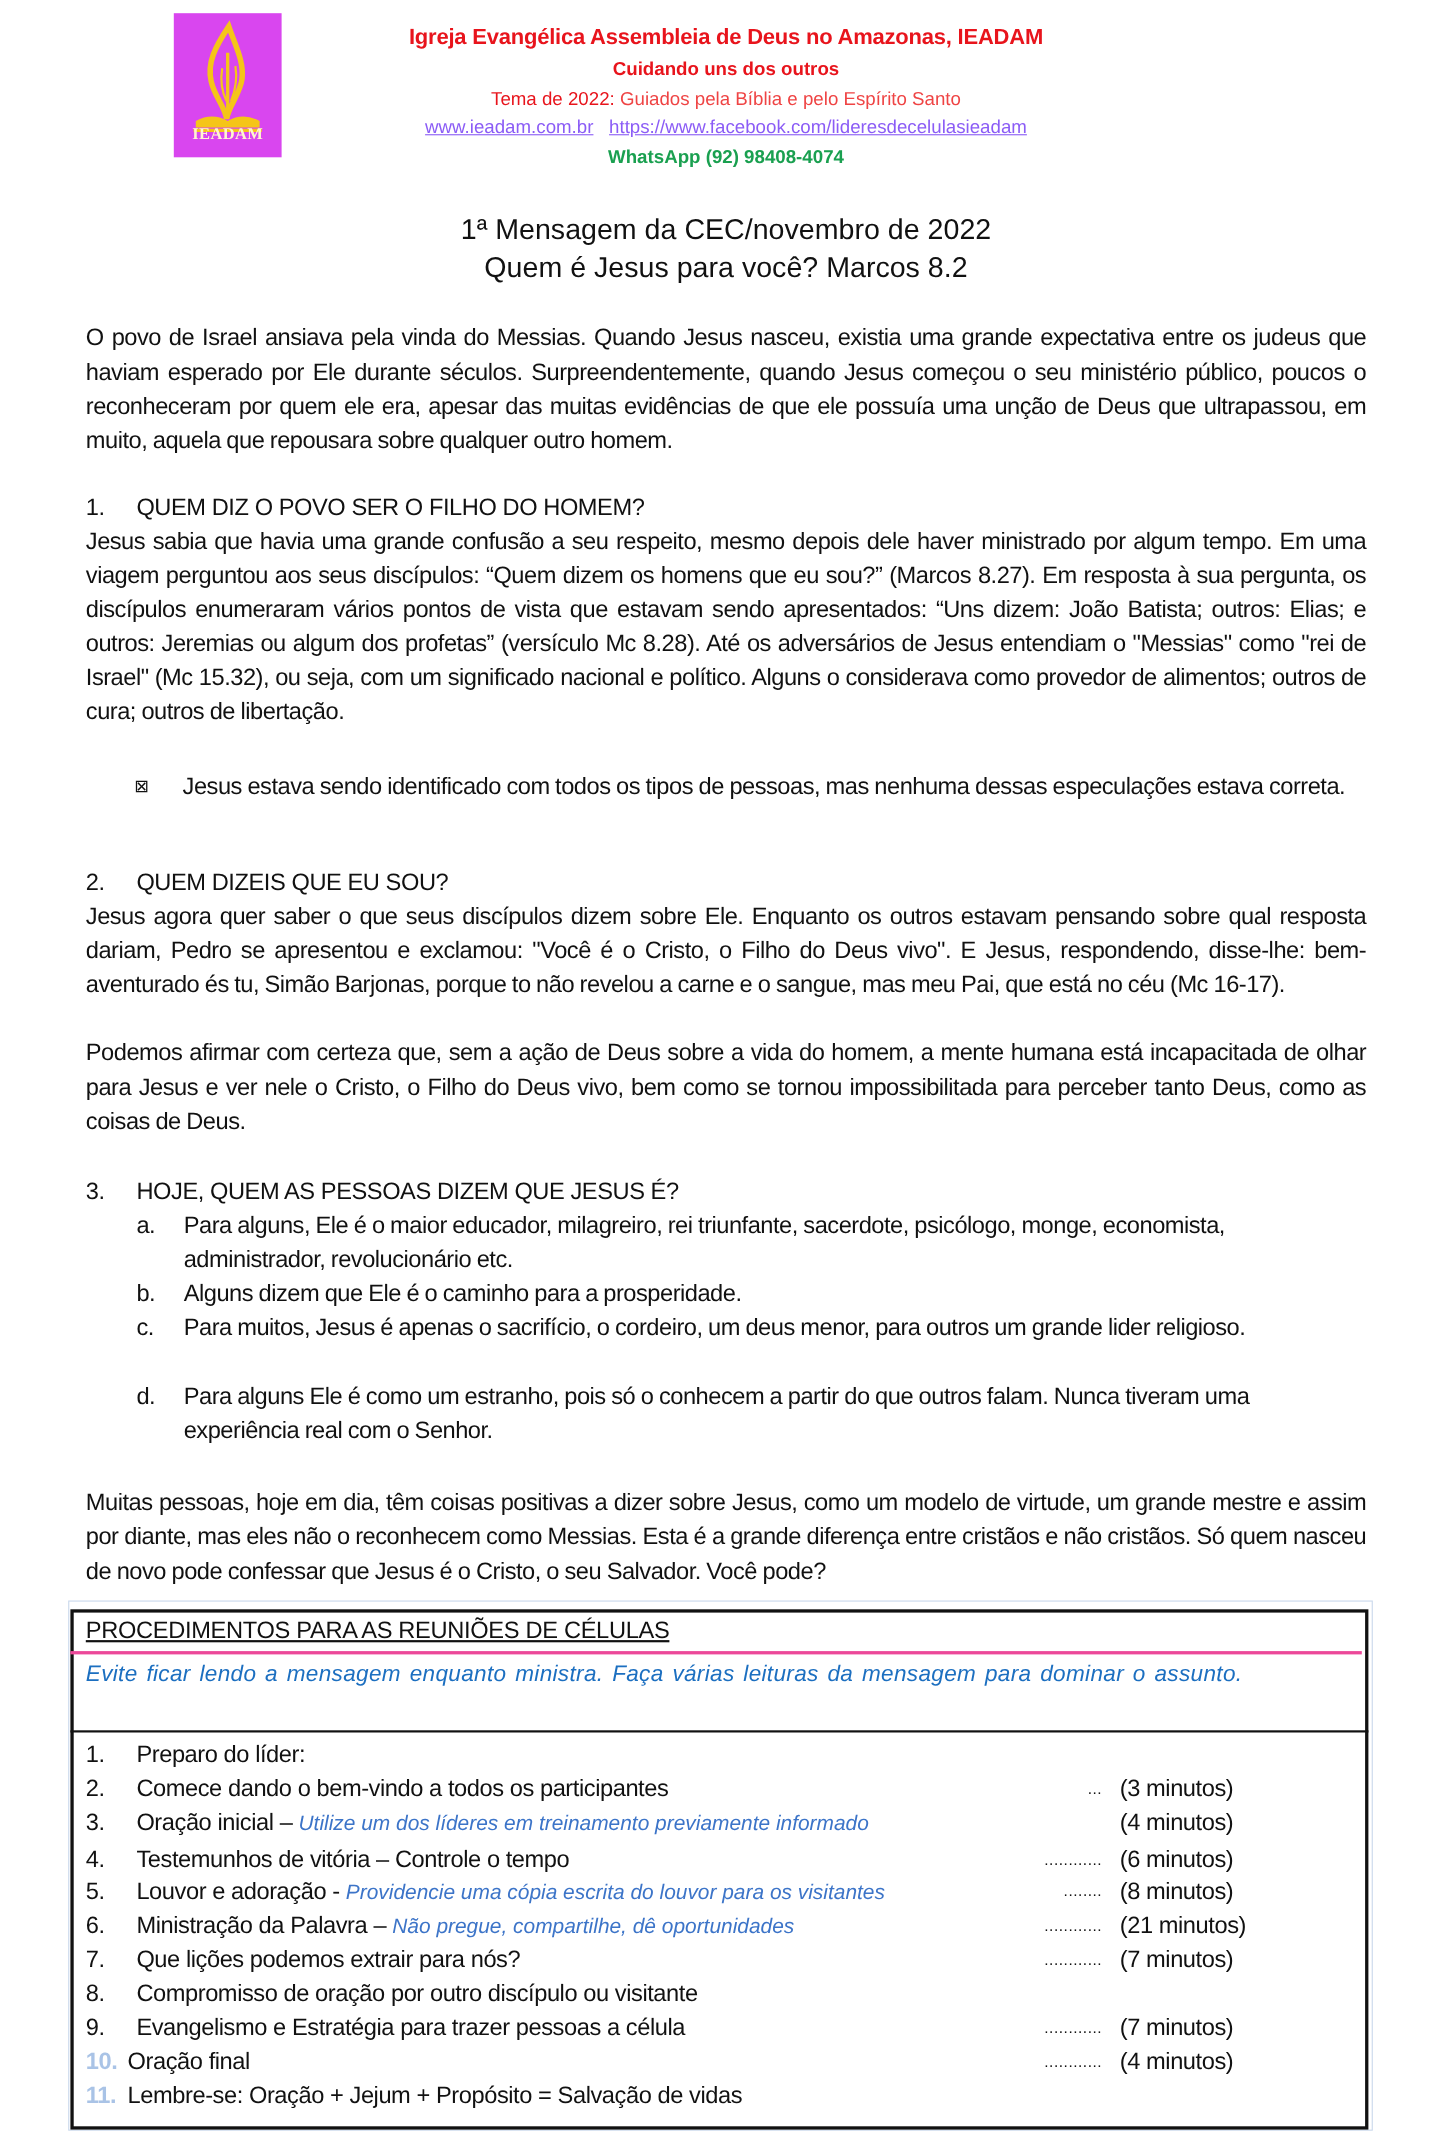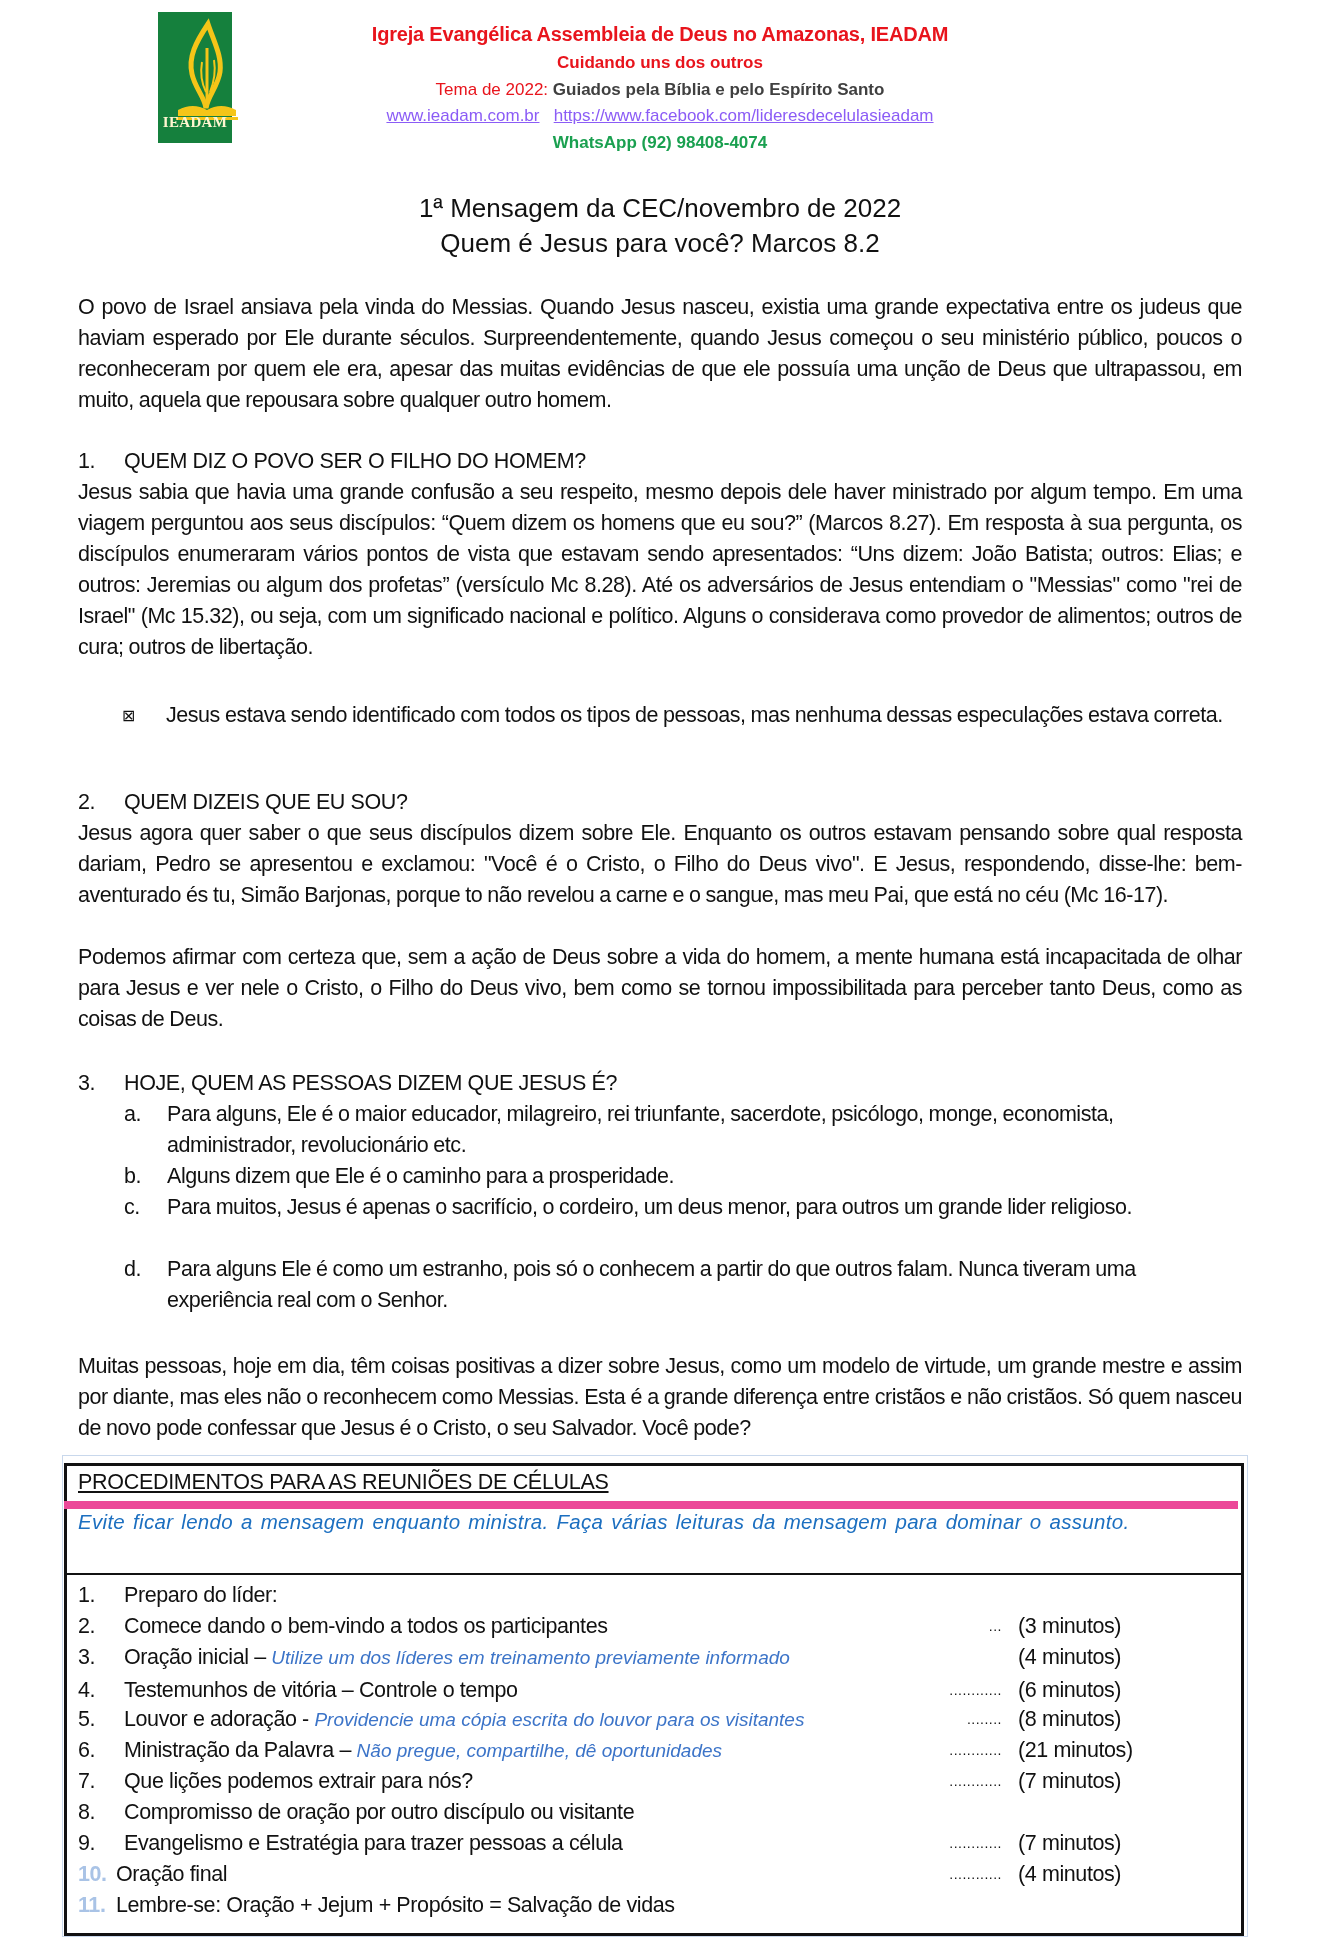--- a/index.html
+++ b/index.html
@@ -1,32 +1,32 @@
 <!DOCTYPE html>
 <html><head>
 <meta charset="utf-8">
 <style>
   html, body { margin: 0; padding: 0; background: #ffffff; }
   body { width: 1320px; height: 1945px; position: relative; overflow: hidden;
          font-family: "Liberation Sans", sans-serif; color: #111; }
   .abs { position: absolute; }
 
   
-  .logo { left: 158px; top: 12px; width: 74px; height: 131px; background: #15803d; }
+  .logo { left: 158px; top: 12px; width: 98px; height: 131px; background: #d946ef; }
   .logo svg { position: absolute; left: 0; top: 0; }
   .logo-text { position: absolute; left: 0; right: 0; bottom: 12px; text-align: center;
                font-family: "Liberation Serif", serif; font-weight: bold; font-size: 15px; color: #fff5d0; letter-spacing: 0.3px; }
 
   
   .hdr { left: 300px; width: 720px; text-align: center; font-family: "Liberation Sans", sans-serif; }
   .hdr1 { top: 23px; font-size: 20px; font-weight: bold; color: #e8141c; letter-spacing: -0.2px; }
   .hdr2 { top: 53px; font-size: 17px; font-weight: bold; color: #e8141c; }
   .hdr3 { top: 80px; font-size: 17px; }
   .hdr3 .red { color: #e8141c; }
-  .hdr3 .blue { color: #404040; font-weight: bold; }
+  .hdr3 .blue { color: #ef4444; font-weight: normal; }
   .hdr4 { top: 106px; font-size: 17px; color: #1a1ad8; }
   .hdr4 a { color: #8b5cf6; text-decoration: underline; }
   .hdr5 { top: 133px; font-size: 17px; font-weight: bold; color: #1aa050; }
 
   
   .title { left: 0; width: 1320px; text-align: center; font-size: 26px; color: #111; }
   .t1 { top: 193px; }
   .t2 { top: 228px; }
 
   
@@ -39,21 +39,21 @@
   .bullet-row .bmark { position: absolute; left: 0; top: 0; font-size: 16px; }
   .bullet-row .btext { margin-left: 44px; text-align: justify; }
 
   .sub { left: 124px; width: 1100px; font-size: 21.5px; line-height: 31px; letter-spacing: -0.45px; word-spacing: -0.5px; }
   .sub .letter { position: absolute; left: 0; top: 0; }
   .sub .stext { margin-left: 43px; }
 
   
   .outer-box { left: 62px; top: 1455px; width: 1184px; height: 480px; border: 1px solid #c9d8ec; }
   .inner-box { left: 64px; top: 1463px; width: 1174px; height: 467px; border: 3px solid #111; border-top-width: 3px; }
-  .proc-header { left: 64px; top: 1466px; width: 1174px; height: 35px; border-bottom: 8px solid #ec4899; }
+  .proc-header { left: 64px; top: 1466px; width: 1174px; height: 35px; border-bottom: 3px solid #ec4899; }
   .proc-header span { position: absolute; left: 14px; top: 4px; font-size: 21.5px; text-decoration: underline; letter-spacing: -0.3px; }
   .proc-note { left: 78px; top: 1506px; width: 1150px; font-size: 20.5px; line-height: 31px; color: #1c6fc0; font-style: italic;
                text-align: justify; letter-spacing: 0.3px; word-spacing: 2px; }
   .note-divider { left: 64px; top: 1573px; width: 1180px; height: 0; border-top: 2px solid #111; }
 
   .proc-row { left: 78px; width: 1160px; height: 31px; font-size: 21.5px; line-height: 31px; letter-spacing: -0.4px; white-space: nowrap; }
   .proc-row .pnum { position: absolute; left: 0; top: 0; }
   .proc-row .pnum.faded { color: #a9c3e6; font-weight: bold; }
   .proc-row .ptext { position: absolute; left: 46px; top: 0; }
   .proc-row .ptext .hint { color: #3c74c8; font-style: italic; font-size: 19px; letter-spacing: 0; }

